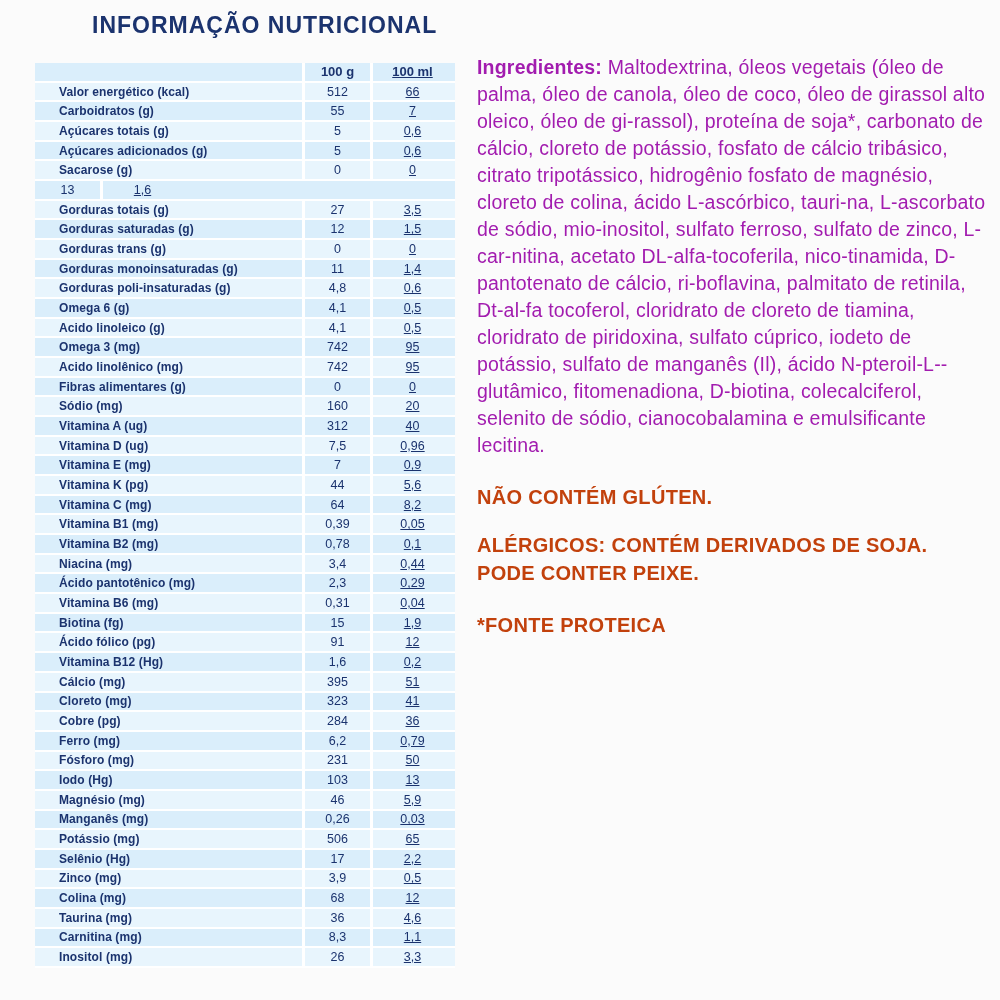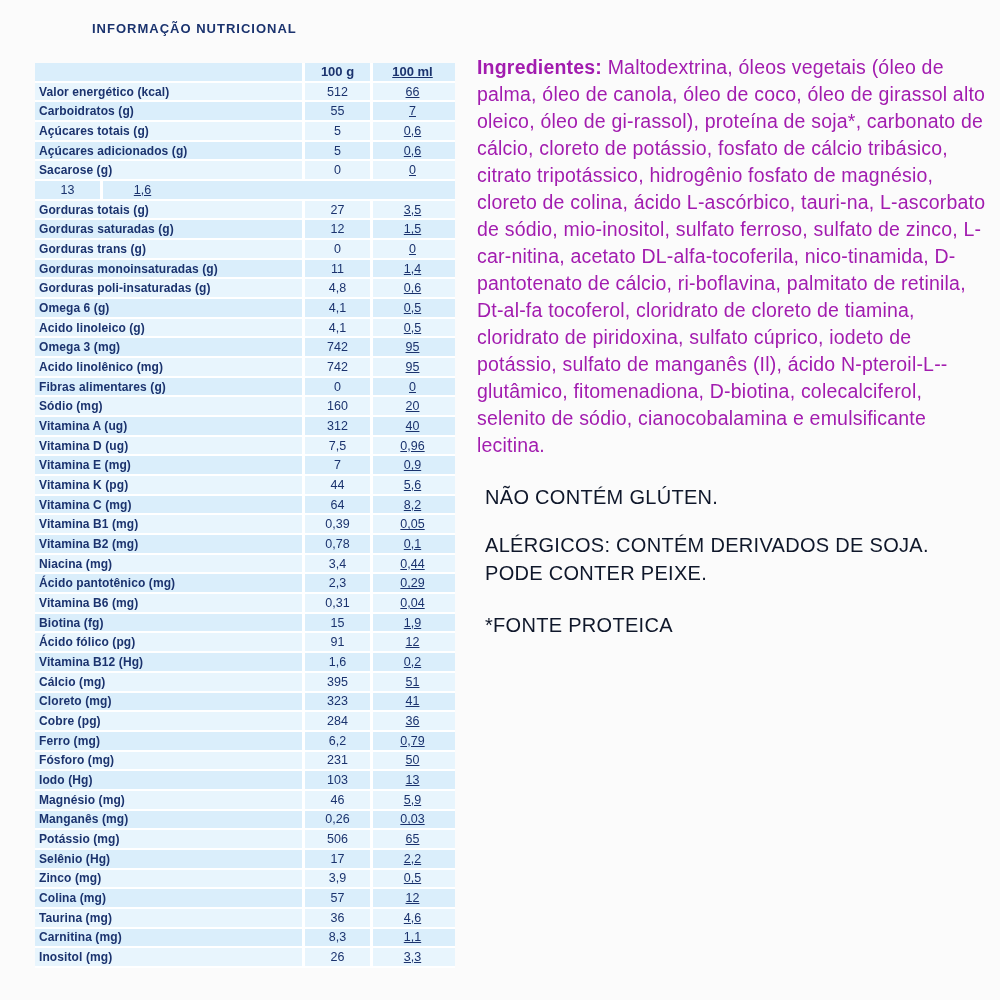--- a/index.html
+++ b/index.html
@@ -4,36 +4,36 @@
 <style>
   html,body{margin:0;padding:0;}
   body{
     width:1000px;height:1000px;position:relative;
     background:#fbfbfb;
     font-family:"Liberation Sans",sans-serif;
     color:#1b336e;
     overflow:hidden;
   }
   .page-title{
-    position:absolute;left:92px;top:21px;
-    font-size:13px;font-weight:700;letter-spacing:1px;
+    position:absolute;left:92px;top:12px;
+    font-size:23px;font-weight:700;letter-spacing:1px;
     color:#1b336e;
   }
   .nutri-table{
     position:absolute;left:35px;top:63px;width:420px;
   }
   .row{
     display:flex;height:19.68px;box-sizing:border-box;
     border-bottom:2px solid #ffffff;align-items:stretch;
   }
   .cell{
     display:flex;align-items:center;box-sizing:border-box;height:100%;
   }
   .c-label{
-    flex:0 0 270px;padding-left:4px;
+    flex:0 0 270px;padding-left:24px;
     border-right:3px solid #ffffff;
     font-weight:700;font-size:12px;letter-spacing:.1px;
   }
   .c-g{
     flex:0 0 68px;justify-content:center;
     border-right:3px solid #ffffff;
     font-size:12.5px;
   }
   .c-ml{
     flex:0 0 79px;justify-content:center;
@@ -45,22 +45,22 @@
   .row.light{background:#e8f5fd;}
   .right-col{
     position:absolute;left:477px;top:54px;width:510px;
   }
   .ingredients{
     margin:0;font-size:19.5px;line-height:27px;letter-spacing:.2px;
     color:#a21caf;
   }
   .ingredients strong{font-weight:700;}
   .note{
-    margin:8px;font-weight:400;font-size:20px;line-height:28px;
-    letter-spacing:.3px;color:#0f172a;
+    margin:0;font-weight:700;font-size:20px;line-height:28px;
+    letter-spacing:.3px;color:#c2410c;
   }
   .note-gluten{margin-top:24px;}
   .note-allergens{margin-top:20px;}
   .note-protein{margin-top:24px;}
 </style>
 </head>
 <body>
 
 <div class="page-title">INFORMAÇÃO NUTRICIONAL</div>
 
@@ -270,21 +270,21 @@
         <div class="cell c-g">17</div>
         <div class="cell c-ml">2,2</div>
       </div>
       <div class="row light">
         <div class="cell c-label">Zinco (mg)</div>
         <div class="cell c-g">3,9</div>
         <div class="cell c-ml">0,5</div>
       </div>
       <div class="row dark">
         <div class="cell c-label">Colina (mg)</div>
-        <div class="cell c-g">57</div>
+        <div class="cell c-g">68</div>
         <div class="cell c-ml">12</div>
       </div>
       <div class="row light">
         <div class="cell c-label">Taurina (mg)</div>
         <div class="cell c-g">36</div>
         <div class="cell c-ml">4,6</div>
       </div>
       <div class="row dark">
         <div class="cell c-label">Carnitina (mg)</div>
         <div class="cell c-g">8,3</div>

